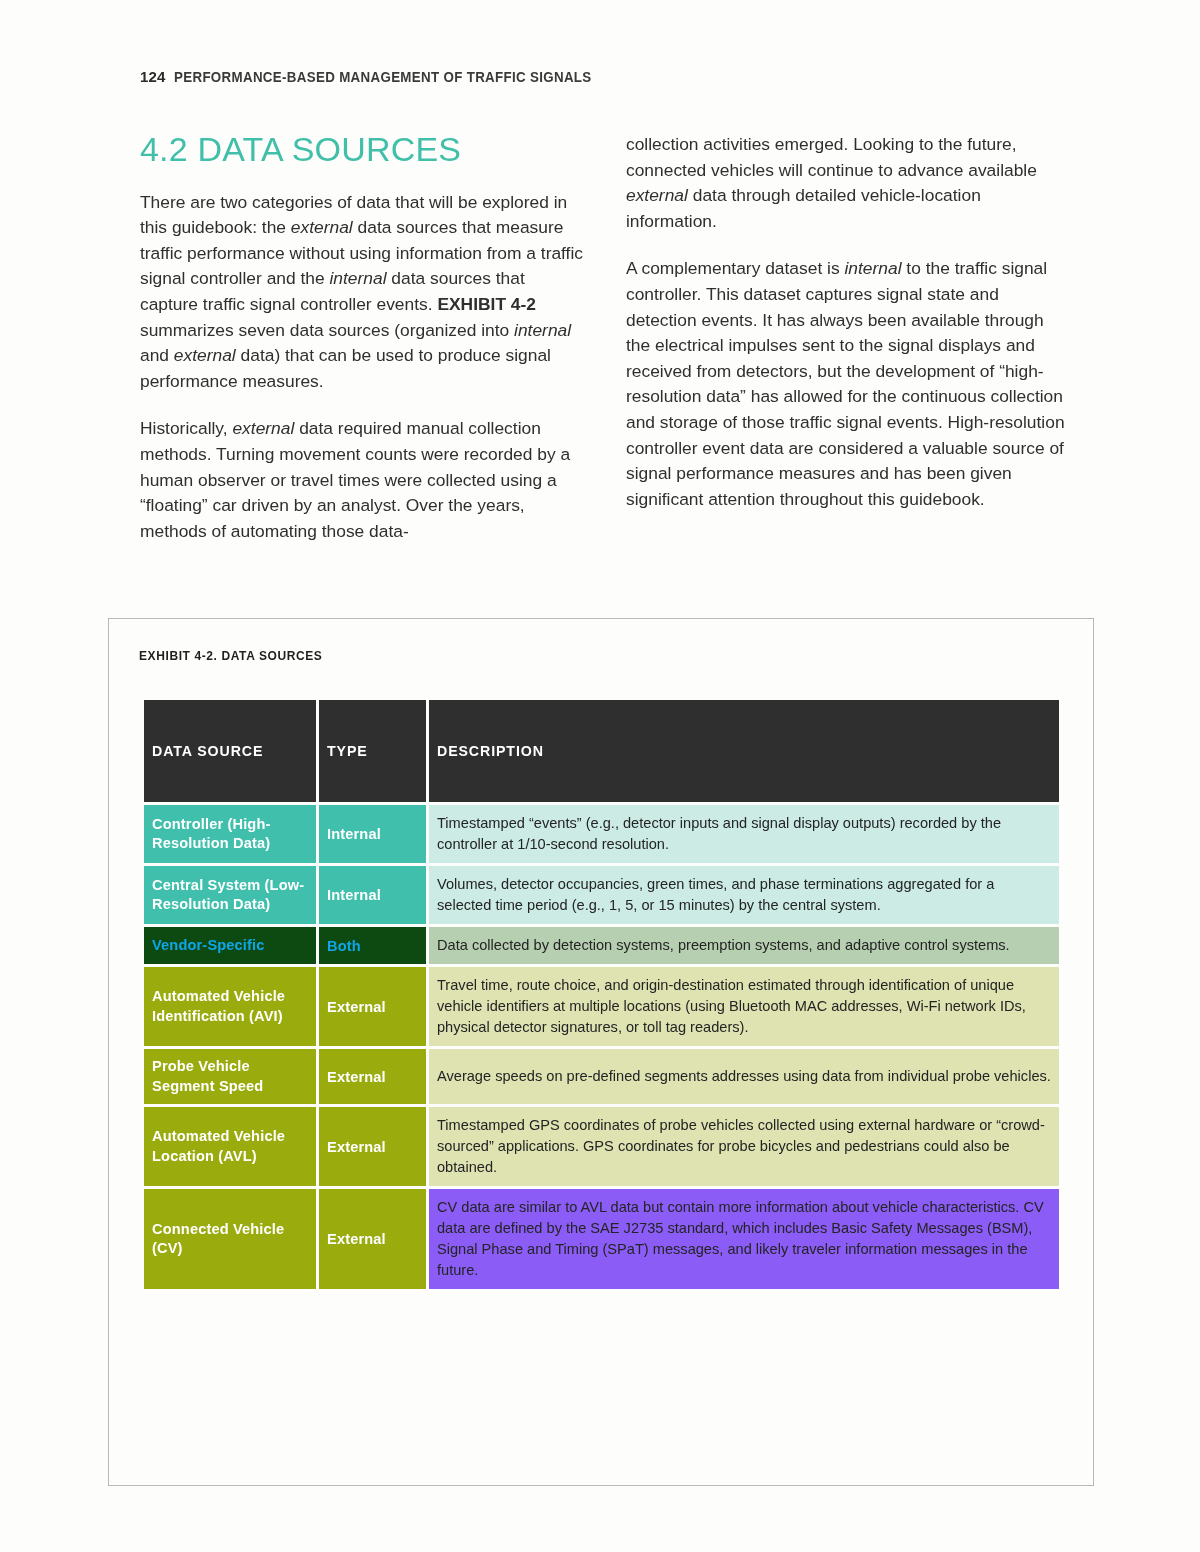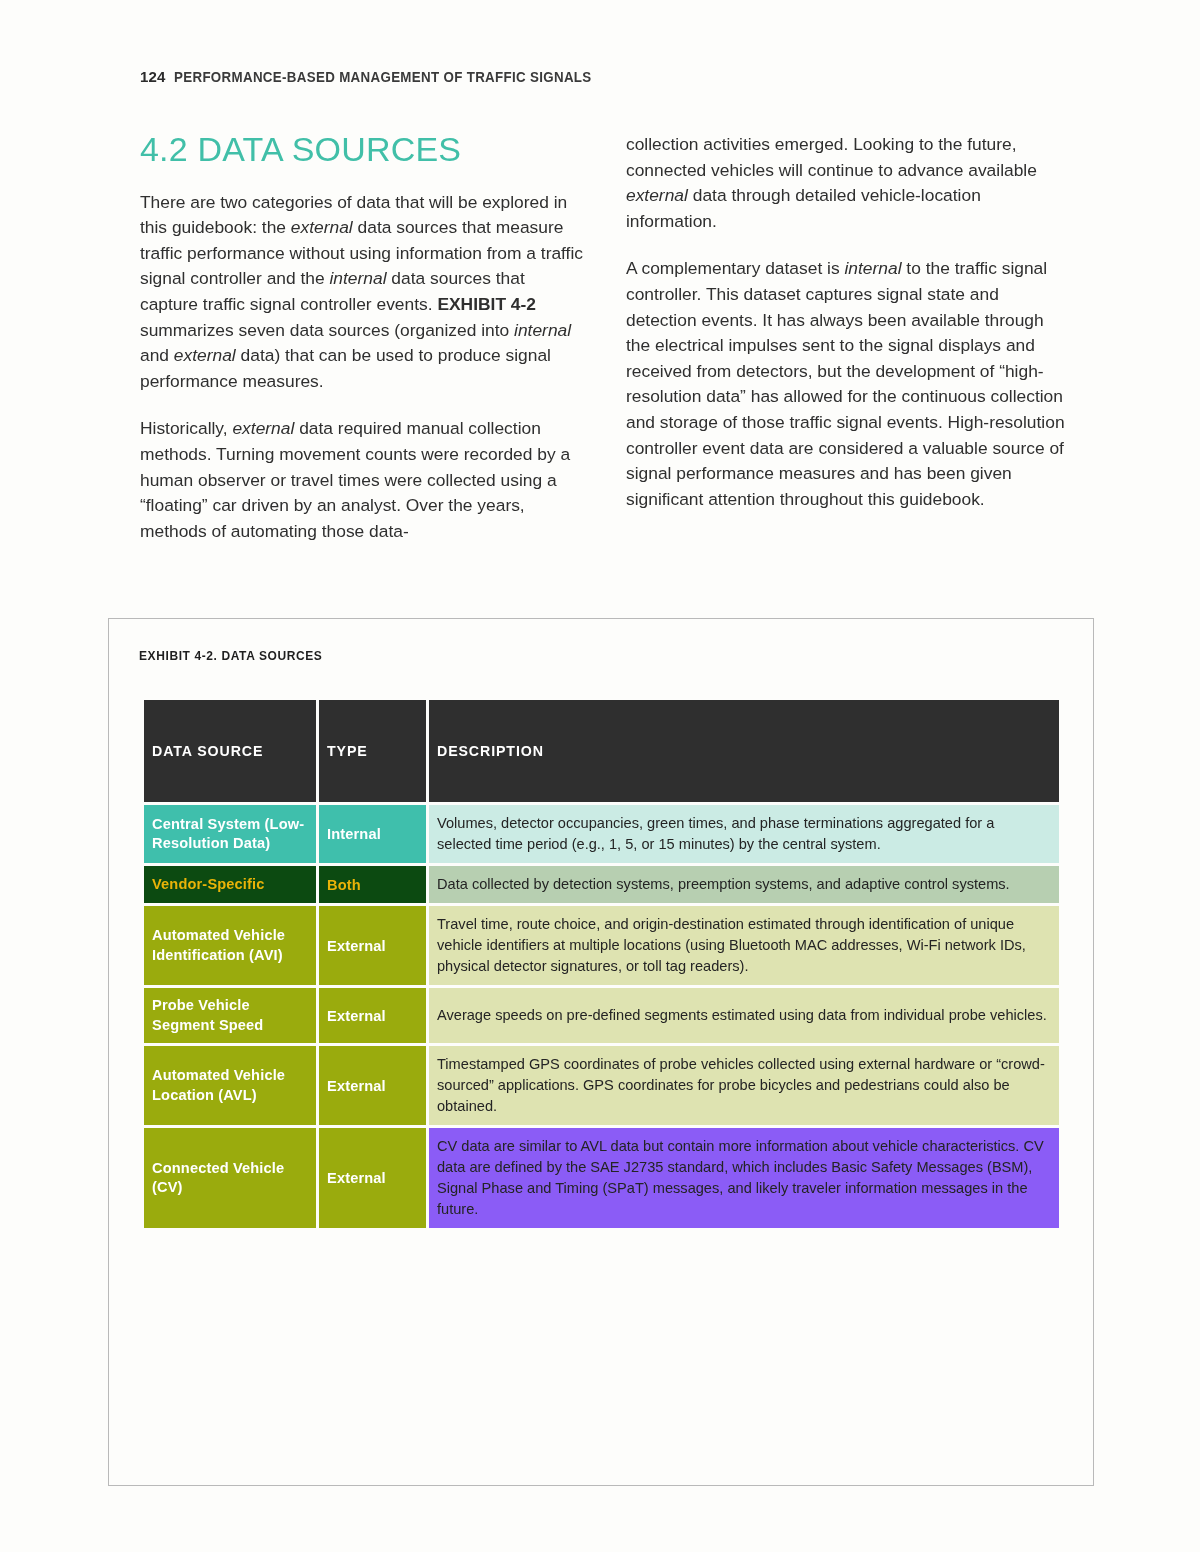--- a/index.html
+++ b/index.html
@@ -144,21 +144,21 @@
     font-size: 14.6px;
     line-height: 21px;
     color: #242424;
     padding: 14px 18px 14px 18px;
   }
 
   
   .t-teal .src-cell, .t-teal .type-cell { background: #3fbfac; color: #ffffff; }
   .t-teal .desc-cell { background: #cbebe4; }
 
-  .t-darkgreen .src-cell, .t-darkgreen .type-cell { background: #0c4a11; color: #eab308; }
+  .t-darkgreen .src-cell, .t-darkgreen .type-cell { background: #0c4a11; color: #0ea5e9; }
   .t-darkgreen .desc-cell { background: #b7cfb1; }
 
   .t-olive .src-cell, .t-olive .type-cell { background: #9aab0d; color: #ffffff; }
   .t-olive .desc-cell { background: #dee3b1; }
 
   .t-olive2 .src-cell, .t-olive2 .type-cell { background: #9aab0d; color: #ffffff; }
   .t-olive2 .desc-cell { background: #8b5cf6; }
 </style>
 </head>
 <body>
@@ -203,38 +203,43 @@
       </colgroup>
       <thead>
         <tr>
           <th class="hdr-cell">DATA SOURCE</th>
           <th class="hdr-cell">TYPE</th>
           <th class="hdr-cell">DESCRIPTION</th>
         </tr>
       </thead>
       <tbody id="tbody">
           <tr class="t-teal">
+            <td class="src-cell">Controller (High-Resolution Data)</td>
+            <td class="type-cell">Internal</td>
+            <td class="desc-cell">Timestamped “events” (e.g., detector inputs and signal display outputs) recorded by the controller at 1/10-second resolution.</td>
+          </tr>
+          <tr class="t-teal">
             <td class="src-cell">Central System (Low-Resolution Data)</td>
             <td class="type-cell">Internal</td>
             <td class="desc-cell">Volumes, detector occupancies, green times, and phase terminations aggregated for a selected time period (e.g., 1, 5, or 15 minutes) by the central system.</td>
           </tr>
           <tr class="t-darkgreen">
             <td class="src-cell">Vendor-Specific</td>
             <td class="type-cell">Both</td>
             <td class="desc-cell">Data collected by detection systems, preemption systems, and adaptive control systems.</td>
           </tr>
           <tr class="t-olive">
             <td class="src-cell">Automated Vehicle Identification (AVI)</td>
             <td class="type-cell">External</td>
             <td class="desc-cell">Travel time, route choice, and origin-destination estimated through identification of unique vehicle identifiers at multiple locations (using Bluetooth MAC addresses, Wi-Fi network IDs, physical detector signatures, or toll tag readers).</td>
           </tr>
           <tr class="t-olive">
             <td class="src-cell">Probe Vehicle Segment Speed</td>
             <td class="type-cell">External</td>
-            <td class="desc-cell">Average speeds on pre-defined segments estimated using data from individual probe vehicles.</td>
+            <td class="desc-cell">Average speeds on pre-defined segments addresses using data from individual probe vehicles.</td>
           </tr>
           <tr class="t-olive">
             <td class="src-cell">Automated Vehicle Location (AVL)</td>
             <td class="type-cell">External</td>
             <td class="desc-cell">Timestamped GPS coordinates of probe vehicles collected using external hardware or “crowd-sourced” applications. GPS coordinates for probe bicycles and pedestrians could also be obtained.</td>
           </tr>
           <tr class="t-olive2">
             <td class="src-cell">Connected Vehicle (CV)</td>
             <td class="type-cell">External</td>
             <td class="desc-cell">CV data are similar to AVL data but contain more information about vehicle characteristics. CV data are defined by the SAE J2735 standard, which includes Basic Safety Messages (BSM), Signal Phase and Timing (SPaT) messages, and likely traveler information messages in the future.</td>

